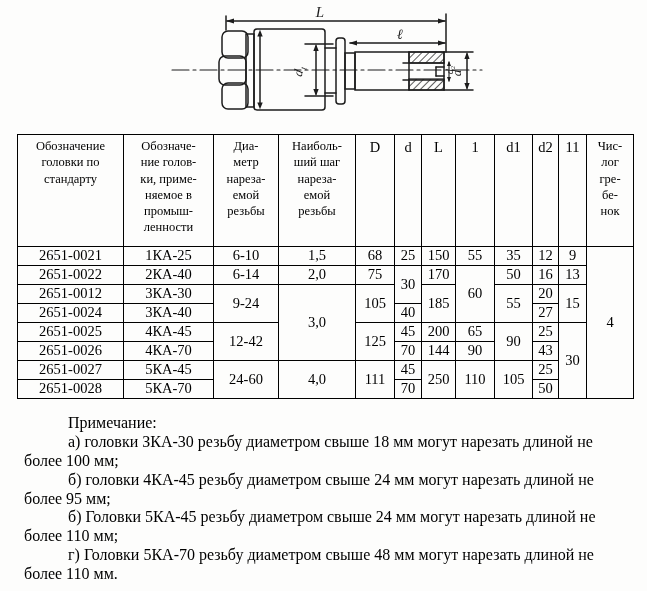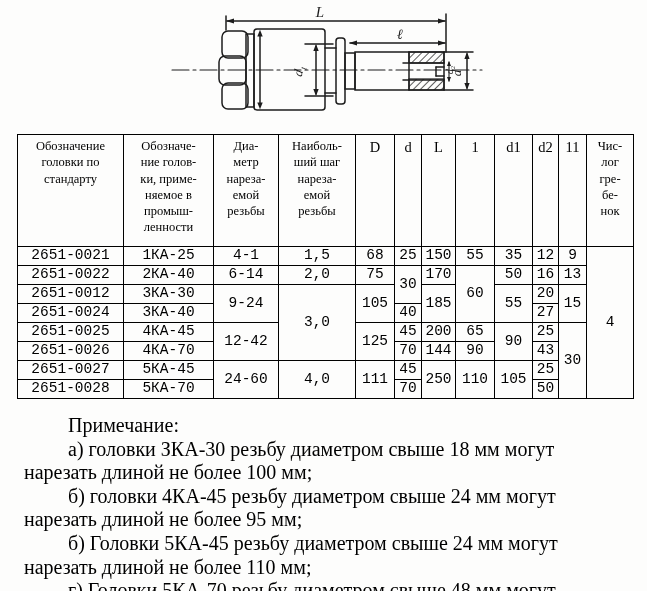--- a/index.html
+++ b/index.html
@@ -30,35 +30,35 @@
   .specs thead tr{height:112px;}
   .specs th{
     font-weight:normal;
     font-size:12.5px;
     line-height:1.3;
     vertical-align:top;
     padding-top:3px;
     white-space:pre-line;
   }
   .specs th.letter{font-size:14.5px;}
-  .specs tbody tr{height:19px;font-family:Liberation Mono, monospace;}
+  .specs tbody tr{height:19px;}
   .specs td{
     font-size:14.5px;
     line-height:1.05;
     vertical-align:middle;
   }
 
   .notes{
     margin:15px 33px 0 24px;
     width:590px;
   }
   .notes p{
     margin:0;
     text-indent:44px;
-    font-size:20px;
+    font-size:16px;
     line-height:1.18;
   }
 </style>
 </head>
 <body>
 
 <div class="page">
 
   <svg class="drawing" width="647" height="132" viewBox="0 0 647 132" xmlns="http://www.w3.org/2000/svg">
     <defs>
@@ -197,21 +197,21 @@
 лог
 гре-
 бе-
 нок</th>
       </tr>
     </thead>
     <tbody>
       <tr>
         <td>2651-0021</td>
         <td>1КА-25</td>
-        <td>4-1</td>
+        <td>6-10</td>
         <td>1,5</td>
         <td>68</td>
         <td>25</td>
         <td>150</td>
         <td>55</td>
         <td>35</td>
         <td>12</td>
         <td>9</td>
         <td rowspan="8">4</td>
       </tr>

